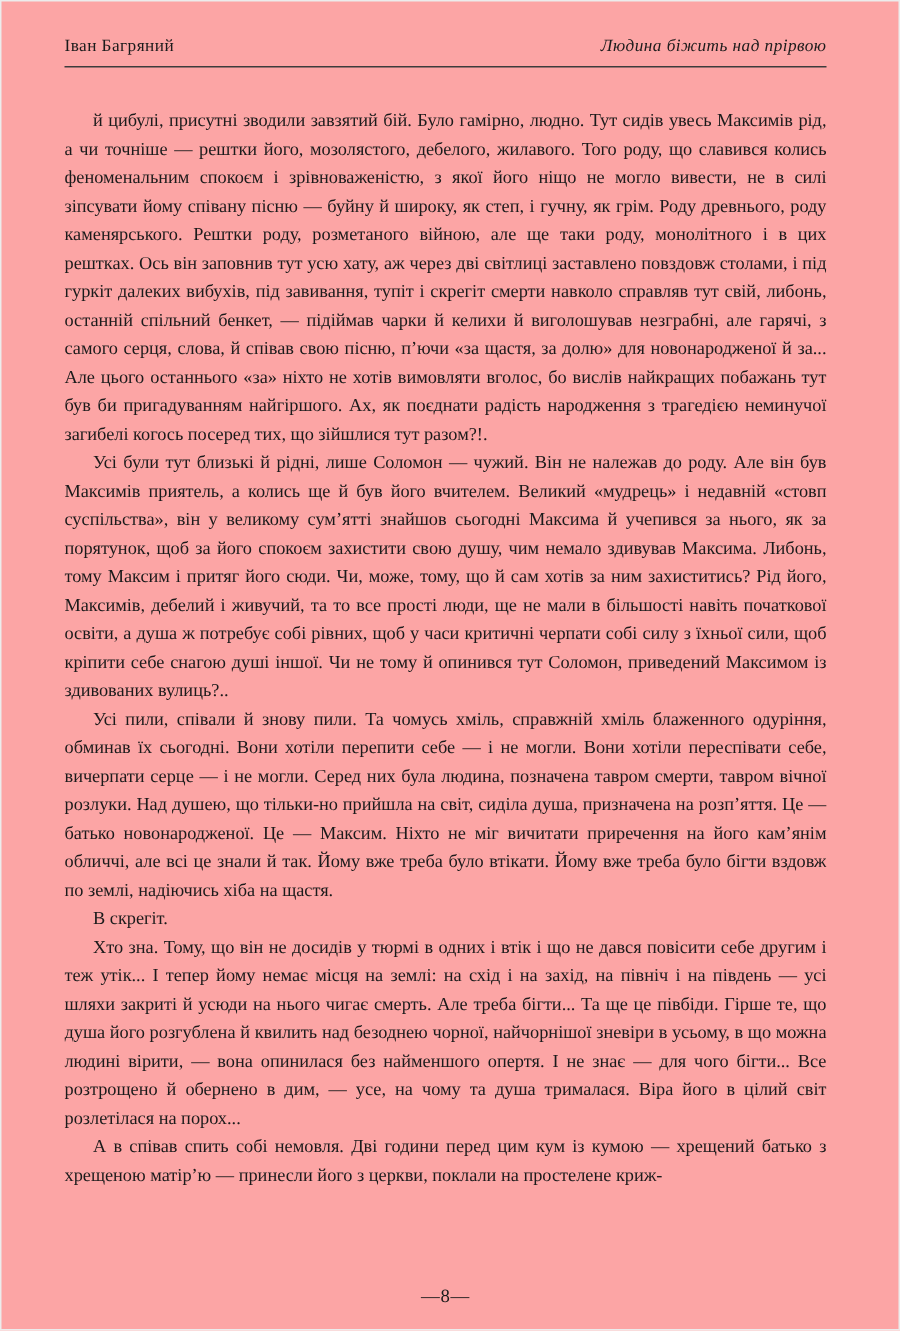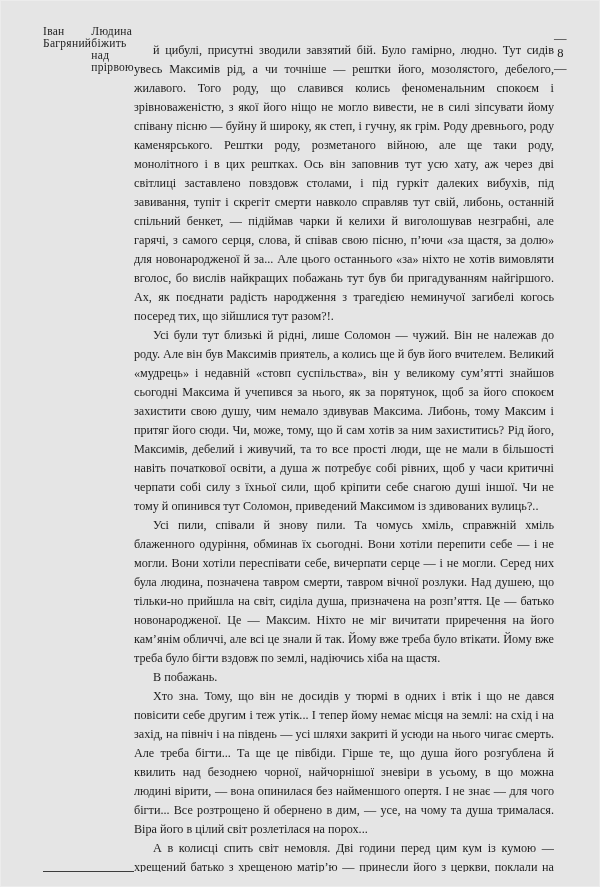--- a/index.html
+++ b/index.html
@@ -4,40 +4,40 @@
 <style>
   * { margin: 0; padding: 0; box-sizing: border-box; }
   html, body { background: #ffffff; }
   body {
     width: 600px;
     font-family: "Liberation Serif", "DejaVu Serif", serif;
   }
   .page {
     width: 600px;
     height: 887px;
-    background: #e5e5e5;
+    background: #fca5a5;
     border: 1px solid #ececec;
-    padding: 24px 32px 14px 42px;
+    padding: 24px 48px 14px 42px;
     display: flex;
-    flex-direction: row;
+    flex-direction: column;
     color: #1b1b1b;
     overflow: hidden;
   }
   .page-header {
     display: flex;
     justify-content: space-between;
     align-items: baseline;
     font-size: 11.5px;
     letter-spacing: 0.3px;
     padding-bottom: 7px;
     border-bottom: 1px solid #3c3c3c;
   }
-  .page-header .title { }
+  .page-header .title { font-style: italic; }
   .page-body {
-    margin-top: 16px;
+    margin-top: 26px;
     flex: 1 1 auto;
     font-size: 12.2px;
     line-height: 19px;
     text-align: justify;
     overflow: hidden;
   }
   .page-body p { text-indent: 19px; }
   .page-footer {
     text-align: center;
     font-size: 12.5px;
@@ -52,22 +52,22 @@
 
   <header class="page-header">
     <span class="author">Іван Багряний</span>
     <span class="title">Людина біжить над прірвою</span>
   </header>
 
   <main class="page-body">
     <p>й цибулі, присутні зводили завзятий бій. Було гамірно, людно. Тут сидів увесь Максимів рід, а чи точніше — рештки його, мозолястого, дебелого, жилавого. Того роду, що славився колись феноменальним спокоєм і зрівноваженістю, з якої його ніщо не могло вивести, не в силі зіпсувати йому співану пісню — буйну й широку, як степ, і гучну, як грім. Роду древнього, роду каменярського. Рештки роду, розметаного війною, але ще таки роду, монолітного і в цих рештках. Ось він заповнив тут усю хату, аж через дві світлиці заставлено повздовж столами, і під гуркіт далеких вибухів, під завивання, тупіт і скрегіт смерти навколо справляв тут свій, либонь, останній спільний бенкет, — підіймав чарки й келихи й виголошував незграбні, але гарячі, з самого серця, слова, й співав свою пісню, п’ючи «за щастя, за долю» для новонародженої й за... Але цього останнього «за» ніхто не хотів вимовляти вголос, бо вислів найкращих побажань тут був би пригадуванням найгіршого. Ах, як поєднати радість народження з трагедією неминучої загибелі когось посеред тих, що зійшлися тут разом?!.</p>
     <p>Усі були тут близькі й рідні, лише Соломон — чужий. Він не належав до роду. Але він був Максимів приятель, а колись ще й був його вчителем. Великий «мудрець» і недавній «стовп суспільства», він у великому сум’ятті знайшов сьогодні Максима й учепився за нього, як за порятунок, щоб за його спокоєм захистити свою душу, чим немало здивував Максима. Либонь, тому Максим і притяг його сюди. Чи, може, тому, що й сам хотів за ним захиститись? Рід його, Максимів, дебелий і живучий, та то все прості люди, ще не мали в більшості навіть початкової освіти, а душа ж потребує собі рівних, щоб у часи критичні черпати собі силу з їхньої сили, щоб кріпити себе снагою душі іншої. Чи не тому й опинився тут Соломон, приведений Максимом із здивованих вулиць?..</p>
     <p>Усі пили, співали й знову пили. Та чомусь хміль, справжній хміль блаженного одуріння, обминав їх сьогодні. Вони хотіли перепити себе — і не могли. Вони хотіли переспівати себе, вичерпати серце — і не могли. Серед них була людина, позначена тавром смерти, тавром вічної розлуки. Над душею, що тільки-но прийшла на світ, сиділа душа, призначена на розп’яття. Це — батько новонародженої. Це — Максим. Ніхто не міг вичитати приречення на його кам’янім обличчі, але всі це знали й так. Йому вже треба було втікати. Йому вже треба було бігти вздовж по землі, надіючись хіба на щастя.</p>
-    <p>В побажань.</p>
+    <p>В скрегіт.</p>
     <p>Хто зна. Тому, що він не досидів у тюрмі в одних і втік і що не дався повісити себе другим і теж утік... І тепер йому немає місця на землі: на схід і на захід, на північ і на південь — усі шляхи закриті й усюди на нього чигає смерть. Але треба бігти... Та ще це півбіди. Гірше те, що душа його розгублена й квилить над безоднею чорної, найчорнішої зневіри в усьому, в що можна людині вірити, — вона опинилася без найменшого опертя. І не знає — для чого бігти... Все розтрощено й обернено в дим, — усе, на чому та душа трималася. Віра його в цілий світ розлетілася на порох...</p>
-    <p>А в колисці спить світ немовля. Дві години перед цим кум із кумою — хрещений батько з хрещеною матір’ю — принесли його з церкви, поклали на простелене криж-</p>
+    <p>А в співав спить собі немовля. Дві години перед цим кум із кумою — хрещений батько з хрещеною матір’ю — принесли його з церкви, поклали на простелене криж-</p>
   </main>
 
   <footer class="page-footer">
     <span>—8—</span>
   </footer>
 
 </div>
 
 </body></html>

